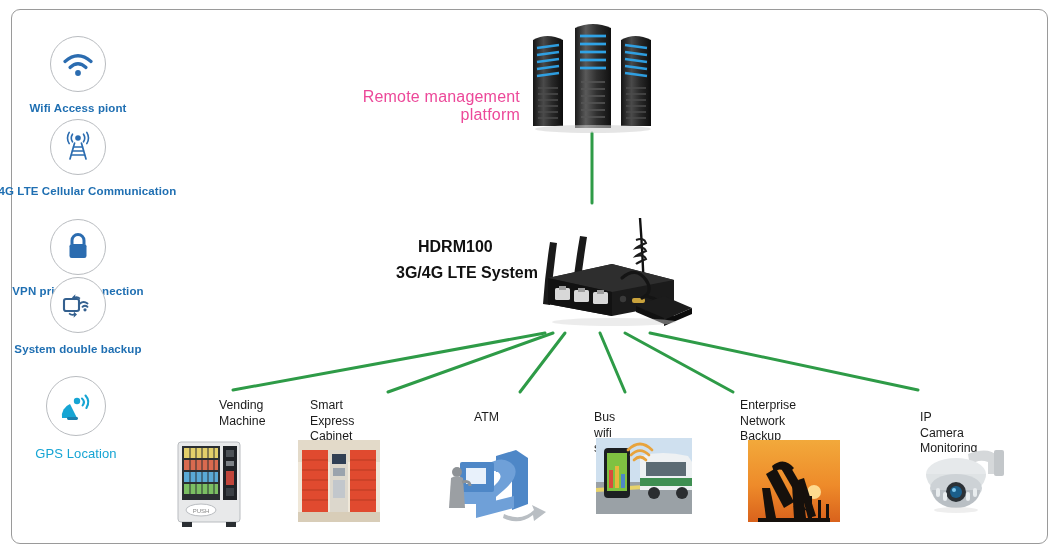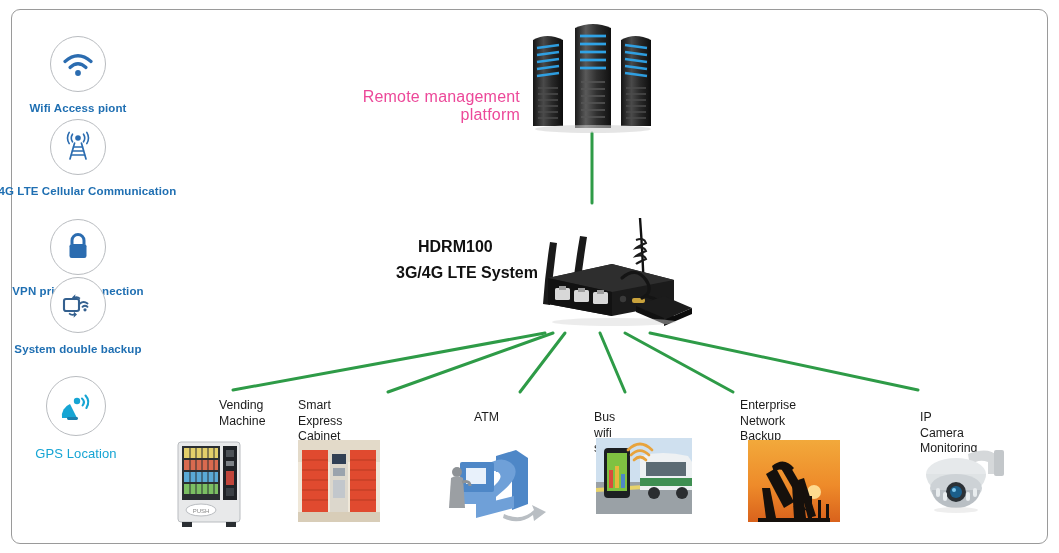--- a/index.html
+++ b/index.html
@@ -337,21 +337,21 @@
         <rect x="50" y="48" width="8" height="8" fill="#3a3f44"></rect>
         <ellipse cx="25" cy="70" rx="15" ry="6" fill="#fff" stroke="#b9bcc0"></ellipse>
         <text x="25" y="73" font-size="6" fill="#888" text-anchor="middle" font-family="Liberation Sans, sans-serif">PUSH</text>
         <rect x="6" y="82" width="10" height="5" fill="#2b2f33"></rect>
         <rect x="50" y="82" width="10" height="5" fill="#2b2f33"></rect>
       </svg>
     </div>
   </div>
 
   <div class="device" style="left:298px; top:398px;">
-    <div class="dev-label" style="left:0; top:0;">Smart Express
+    <div class="dev-label" style="left:12px; top:0;">Smart Express
 Cabinet</div>
     <div class="dev-img" style="left:0; top:42px;">
       <svg width="82" height="82" viewBox="0 0 82 82">
         <rect x="0" y="0" width="82" height="82" fill="#efe7d8"></rect>
         <rect x="0" y="0" width="82" height="22" fill="#e3dac9"></rect>
         <rect x="4" y="10" width="26" height="62" fill="#e04a2f"></rect>
         <rect x="52" y="10" width="26" height="62" fill="#e04a2f"></rect>
         <g stroke="#b73a22" stroke-width="1">
           <line x1="4" y1="20" x2="30" y2="20"></line>
             <line x1="4" y1="30" x2="30" y2="30"></line>

